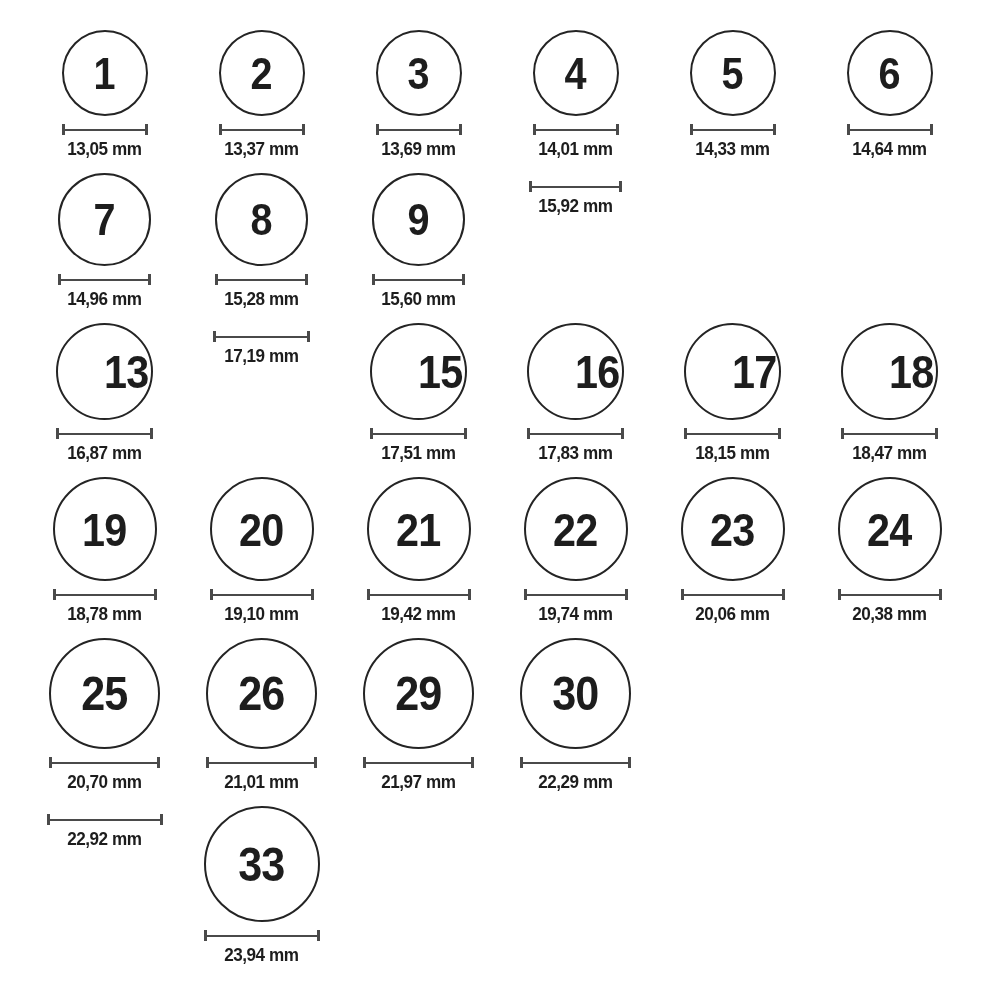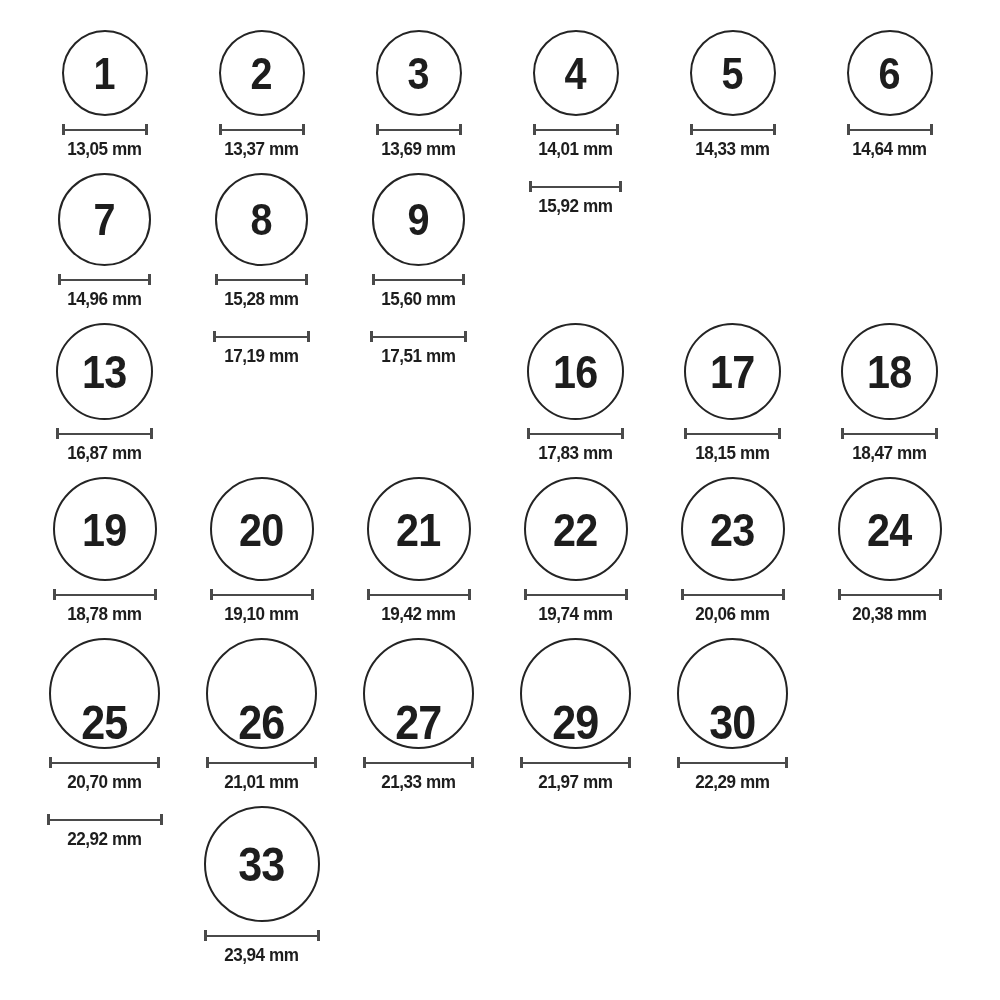--- a/index.html
+++ b/index.html
@@ -56,23 +56,23 @@
     font-size: 19px;
     color: #1d1d1d;
     display: inline-block;
     transform: scaleX(0.9);
     letter-spacing: -0.5px;
     white-space: nowrap;
   }
   
   .row-0 .circle { width: 86px;  height: 86px;  }
   .row-1 .circle { width: 93px;  height: 93px;  }
-  .row-2 .circle { width: 97px;  height: 97px;  }
+  .row-2 .circle { width: 97px;  height: 97px; justify-content: flex-end;  }
   .row-3 .circle { width: 104px; height: 104px; }
-  .row-4 .circle { width: 111px; height: 111px; align-items: flex-end; }
+  .row-4 .circle { width: 111px; height: 111px; }
   .row-5 .circle { width: 116px; height: 116px; }
   .row-0 .dim { width: 86px;  }
   .row-1 .dim { width: 93px;  }
   .row-2 .dim { width: 97px;  }
   .row-3 .dim { width: 104px; }
   .row-4 .dim { width: 111px; }
   .row-5 .dim { width: 116px; }
   .row-0 .num, .row-1 .num { font-size: 45px; }
   .row-2 .num, .row-3 .num { font-size: 47px; }
   .row-4 .num, .row-5 .num { font-size: 49px; }
@@ -161,20 +161,23 @@
           <span class="num">13</span>
         </div>
         <div class="dim"></div>
         <span class="label">16,87 mm</span>
       </div>
     <div class="cell">
         <div class="dim"></div>
         <span class="label">17,19 mm</span>
       </div>
     <div class="cell">
+        <div class="circle">
+          <span class="num">15</span>
+        </div>
         <div class="dim"></div>
         <span class="label">17,51 mm</span>
       </div>
     <div class="cell">
         <div class="circle">
           <span class="num">16</span>
         </div>
         <div class="dim"></div>
         <span class="label">17,83 mm</span>
       </div>
@@ -249,27 +252,20 @@
       </div>
     <div class="cell">
         <div class="circle">
           <span class="num">26</span>
         </div>
         <div class="dim"></div>
         <span class="label">21,01 mm</span>
       </div>
     <div class="cell">
         <div class="circle">
-          <span class="num">27</span>
-        </div>
-        <div class="dim"></div>
-        <span class="label">21,33 mm</span>
-      </div>
-    <div class="cell">
-        <div class="circle">
           <span class="num">29</span>
         </div>
         <div class="dim"></div>
         <span class="label">21,97 mm</span>
       </div>
     <div class="cell">
         <div class="circle">
           <span class="num">30</span>
         </div>
         <div class="dim"></div>

